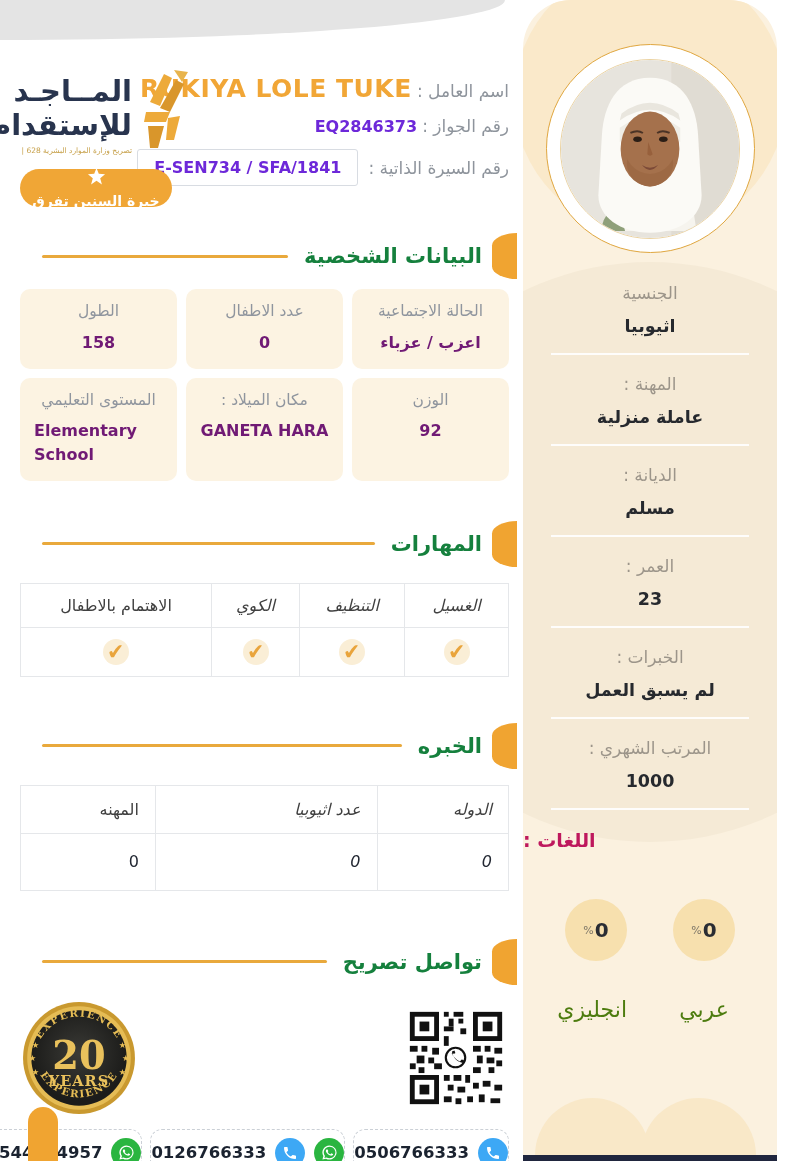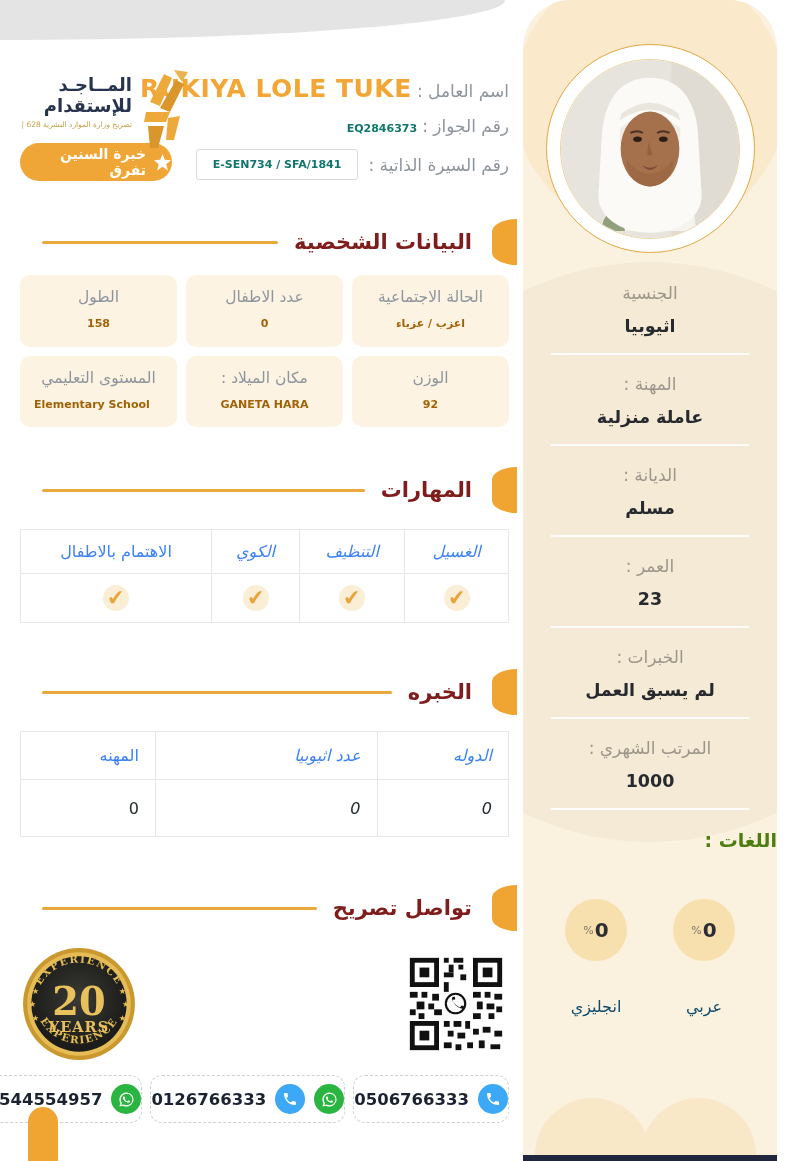--- a/index.html
+++ b/index.html
@@ -12,52 +12,52 @@
 
   
   .main-col{position:absolute;left:0;top:0;width:517px;height:1161px;padding:0 8px 0 20px;box-sizing:border-box;}
 
   
   .header{display:flex;justify-content:space-between;align-items:flex-start;margin-top:74px;direction:rtl;}
   .worker-info{text-align:right;direction:rtl;max-width:330px;}
   .wi-row{margin-bottom:13px;white-space:nowrap;}
   .wi-label{font-size:17px;color:#8E949C;}
   .wi-name{font-size:25px;font-weight:bold;color:#F1A636;letter-spacing:.5px;}
-  .wi-value{font-size:11px;font-weight:bold;color:#0f766e;}
+  .wi-value{font-size:16px;font-weight:bold;color:#6d28d9;}
   .wi-box{display:inline-block;border:1px solid #D8DCE2;border-radius:3px;padding:8px 16px;background:#fff;}
   .cv-row{display:flex;align-items:center;gap:10px;justify-content:flex-start;}
 
   .logo-block{width:158px;direction:ltr;}
   .logo-head{position:relative;width:158px;}
   .logo-mark{position:absolute;right:-14px;top:-6px;}
   .logo-text{margin-right:46px;text-align:right;direction:rtl;}
-  .logo-title{font-size:18px;font-weight:bold;color:#28344E;line-height:1.18;}
+  .logo-title{font-size:29px;font-weight:bold;color:#28344E;line-height:1.18;}
   .logo-sub{font-size:7.5px;color:#C7A14B;margin-top:4px;direction:rtl;}
   .slogan-pill{margin-top:14px;width:152px;height:38px;border-radius:20px;background:#F0A636;
-               display:flex;align-items:center;justify-content:center;gap:7px;direction:rtl;}
+               display:flex;align-items:center;justify-content:center;gap:7px;direction:rtl;flex-direction:column;}
   .slogan-pill span{color:#fff;font-size:14px;font-weight:bold;}
 
   
   .section-header{display:flex;align-items:center;direction:rtl;height:46px;margin-right:-8px;position:relative;}
   .half-disc{width:25px;height:46px;background:#F0A431;border-radius:46px 0 0 46px / 50% 0 0 50%;flex:0 0 auto;}
-  .section-title{font-size:21px;font-weight:bold;color:#7f1d1d;margin-right:20px;}
+  .section-title{font-size:21px;font-weight:bold;color:#15803d;margin-right:10px;}
   .section-line{flex:1;height:3px;background:#E9A93C;border-radius:2px;margin:0 16px 0 22px;}
 
   
   .cards{display:grid;grid-template-columns:repeat(3,1fr);gap:9px;direction:rtl;margin-top:10px;}
   .card{background:#FCF3E2;border-radius:10px;padding:12px 8px 14px;text-align:center;min-height:42px;}
   .card .c-label{font-size:15.5px;color:#8F959E;margin-bottom:9px;line-height:1.3;}
-  .card .c-value{font-size:11px;font-weight:bold;color:#a16207;line-height:1.5;}
+  .card .c-value{font-size:16px;font-weight:bold;color:#701a75;line-height:1.5;}
 
   
   .grid-table{direction:rtl;border:1px solid #E5E7EA;background:#fff;display:grid;margin-top:16px;}
   .skills-table{grid-template-columns:21.3% 21.6% 18.1% 39%;}
   .exp-table{grid-template-columns:27% 45.5% 27.5%;}
   .gt-cell{display:flex;align-items:center;box-sizing:border-box;}
-  .gt-head{height:44px;font-size:16px;color:#3b82f6;border-bottom:1px solid #E5E7EA;}
+  .gt-head{height:44px;font-size:16px;color:#404040;border-bottom:1px solid #E5E7EA;}
   .exp-table .gt-head{height:48px;}
   .gt-body{height:48px;}
   .exp-table .gt-body{height:56px;}
   .sep{border-left:1px solid #E5E7EA;font-style:italic;}
   .center{justify-content:center;}
   .start{justify-content:flex-start;padding:0 16px;}
   .exp-val{font-size:16px;color:#232833;}
   .check{position:relative;width:30px;height:30px;display:flex;align-items:center;justify-content:center;}
   .check::before{content:'';position:absolute;width:26px;height:26px;border-radius:50%;background:#FAEED6;}
   .check b{position:relative;color:#E9A43C;font-size:21px;transform:rotate(-4deg);}
@@ -82,27 +82,27 @@
   .sb-bubble{position:absolute;width:115px;height:115px;border-radius:50%;background:#F9E8C8;top:1098px;}
   .bb-l{left:12px;} .bb-r{left:118px;}
   .sb-content{position:relative;z-index:1;}
   .photo-ring{width:209px;height:209px;margin:44px auto 0;border-radius:50%;background:#fff;border:1.5px solid #DFA63F;
               display:flex;align-items:center;justify-content:center;box-sizing:border-box;}
   .photo-inner{width:180px;height:180px;border-radius:50%;overflow:hidden;border:1px solid #EBD2A0;box-sizing:border-box;}
   .fields{margin-top:30px;text-align:center;}
   .f-label{font-size:17px;color:#9C958A;}
   .f-value{font-size:17.5px;font-weight:bold;color:#26292E;margin-top:13px;}
   .f-div{width:78%;height:2px;background:rgba(255,255,255,.9);margin:17px auto 19px;}
-  .langs-label{font-size:19px;font-weight:bold;color:#4d7c0f;text-align:right;margin-top:6px;}
+  .langs-label{font-size:19px;font-weight:bold;color:#be185d;text-align:left;margin-top:6px;}
   .gauges{display:flex;direction:rtl;justify-content:center;gap:46px;margin-top:48px;}
   .gauge{width:62px;height:62px;border-radius:50%;background:#F7E0AE;display:flex;align-items:center;justify-content:center;direction:ltr;}
   .g-sign{font-size:11px;color:#7D7668;margin-right:1px;}
   .g-val{font-size:20px;font-weight:bold;color:#2A2D33;}
   .lang-names{display:flex;direction:rtl;justify-content:center;gap:46px;margin-top:36px;}
-  .lang-name{width:62px;text-align:center;font-size:16px;color:#0c4a6e;}
+  .lang-name{width:62px;text-align:center;font-size:22px;color:#4d7c0f;}
   .sb-bottom-bar{position:absolute;left:523px;top:1155px;width:254px;height:6px;background:#20263E;}
 </style>
 </head>
 <body>
 
 <div class="app">
 
   <div class="top-wave"></div>
 
   <div class="main-col">

